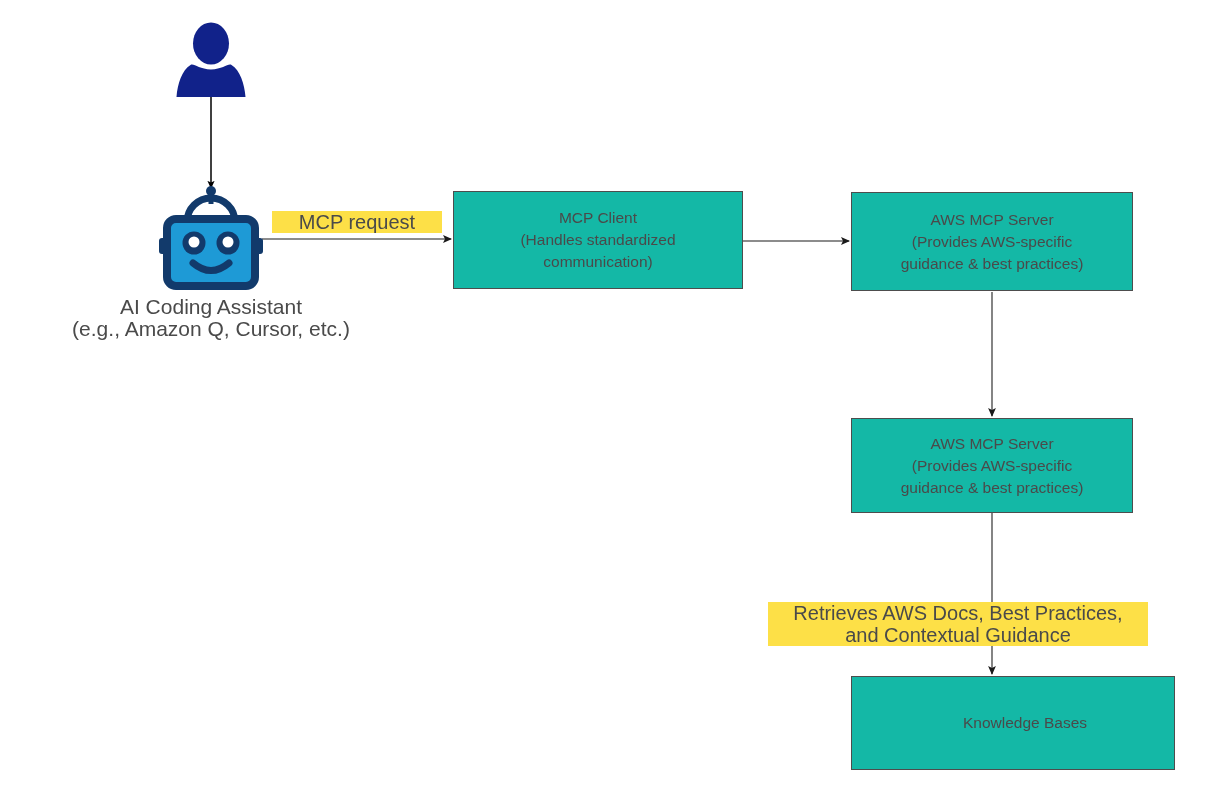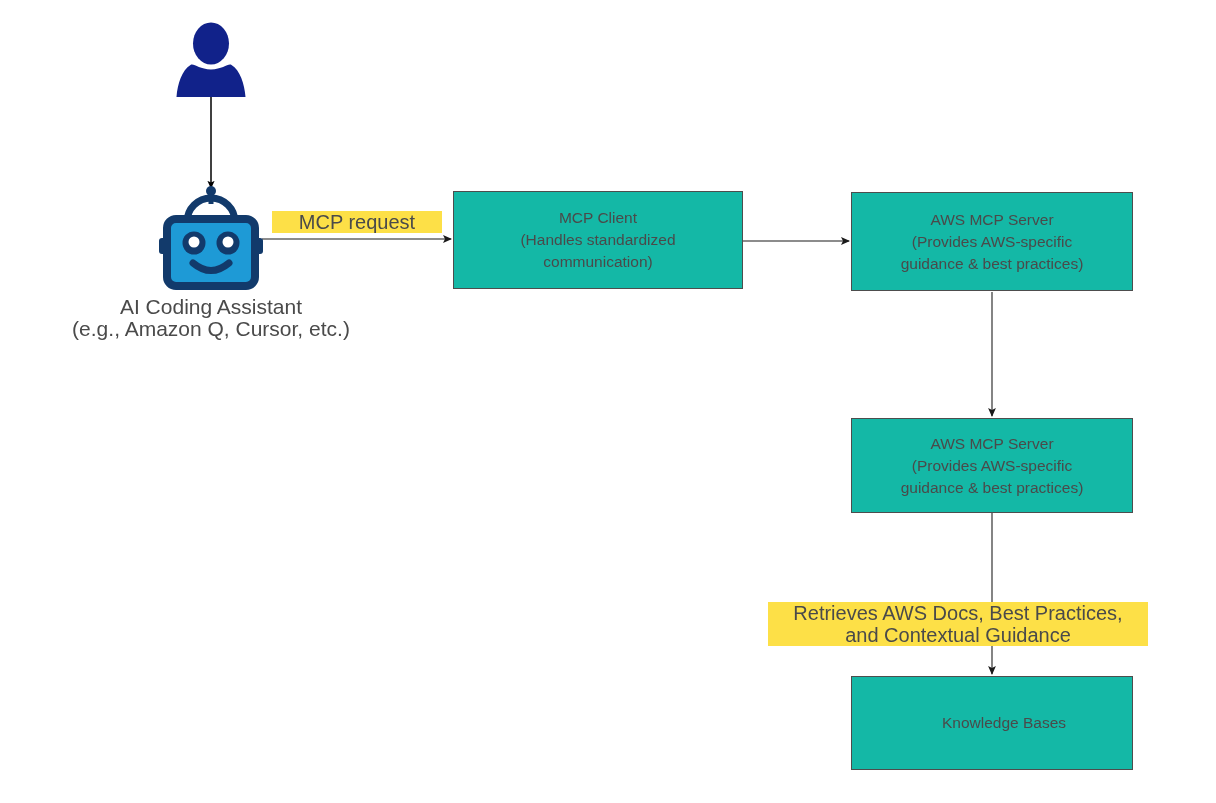--- a/index.html
+++ b/index.html
@@ -148,17 +148,17 @@
 
   <div class="node-box" style="left:851px; top:418px; width:282px; height:95px;">
     <span class="node-text">AWS MCP Server
 (Provides AWS-specific
 guidance &amp; best practices)</span>
   </div>
 
   <div class="edge-label" style="left:768px; top:570px; width:380px;margin-top:32px;">Retrieves AWS Docs, Best Practices,
 and Contextual Guidance</div>
 
-  <div class="node-box" style="left:851px; top:676px; width:282px; height:94px;padding-left:24px;">
+  <div class="node-box" style="left:851px; top:676px; width:324px; height:94px;padding-left:24px;">
     <span class="node-text">Knowledge Bases</span>
   </div>
 
 </div>
 
 </body></html>

